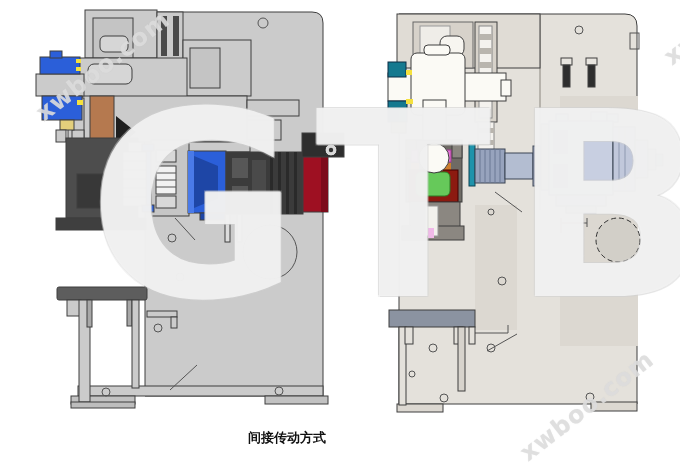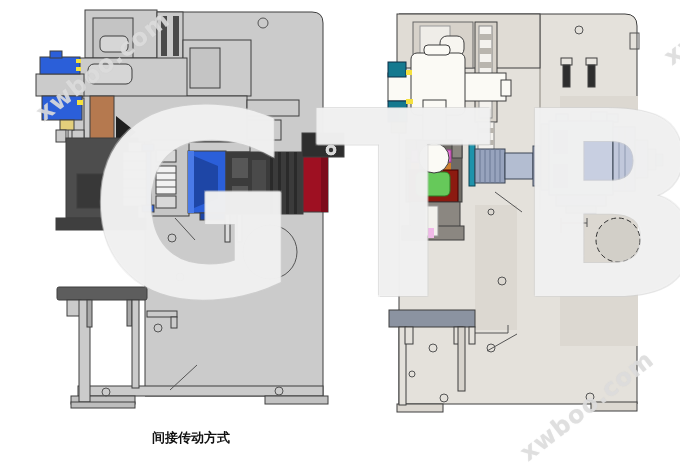--- a/index.html
+++ b/index.html
@@ -12,21 +12,21 @@
           line-height:1;letter-spacing:20px;color:rgba(244,244,244,0.88);
           text-shadow:1px 1px 0 rgba(208,208,208,0.45),-1px -1px 0 rgba(208,208,208,0.45),
                       1px -1px 0 rgba(208,208,208,0.3),-1px 1px 0 rgba(208,208,208,0.3);
           pointer-events:none;user-select:none;}
   .wm{position:absolute;z-index:3;font-size:24px;font-weight:bold;letter-spacing:1px;
           color:rgba(221,221,221,0.85);transform:rotate(-38deg);transform-origin:center;
           text-shadow:0 0 1px rgba(200,200,200,0.4);pointer-events:none;white-space:nowrap;}
   .wm-tl{left:2px;top:52px;}
   .wm-br{left:486px;top:392px;}
   .wm-tr{left:630px;top:-4px;}
-  .caption{position:absolute;z-index:4;width:270px;text-align:center;font-size:13px;
+  .caption{position:absolute;z-index:4;width:270px;text-align:right;font-size:13px;
           font-weight:bold;color:#111;}
   .caption-left{left:36px;top:429px;}
   .caption-right{left:354px;top:426px;}
 </style>
 </head>
 <body>
 
 <div class="canvas">
 
 <svg width="680" height="467" viewBox="0 0 680 467">

